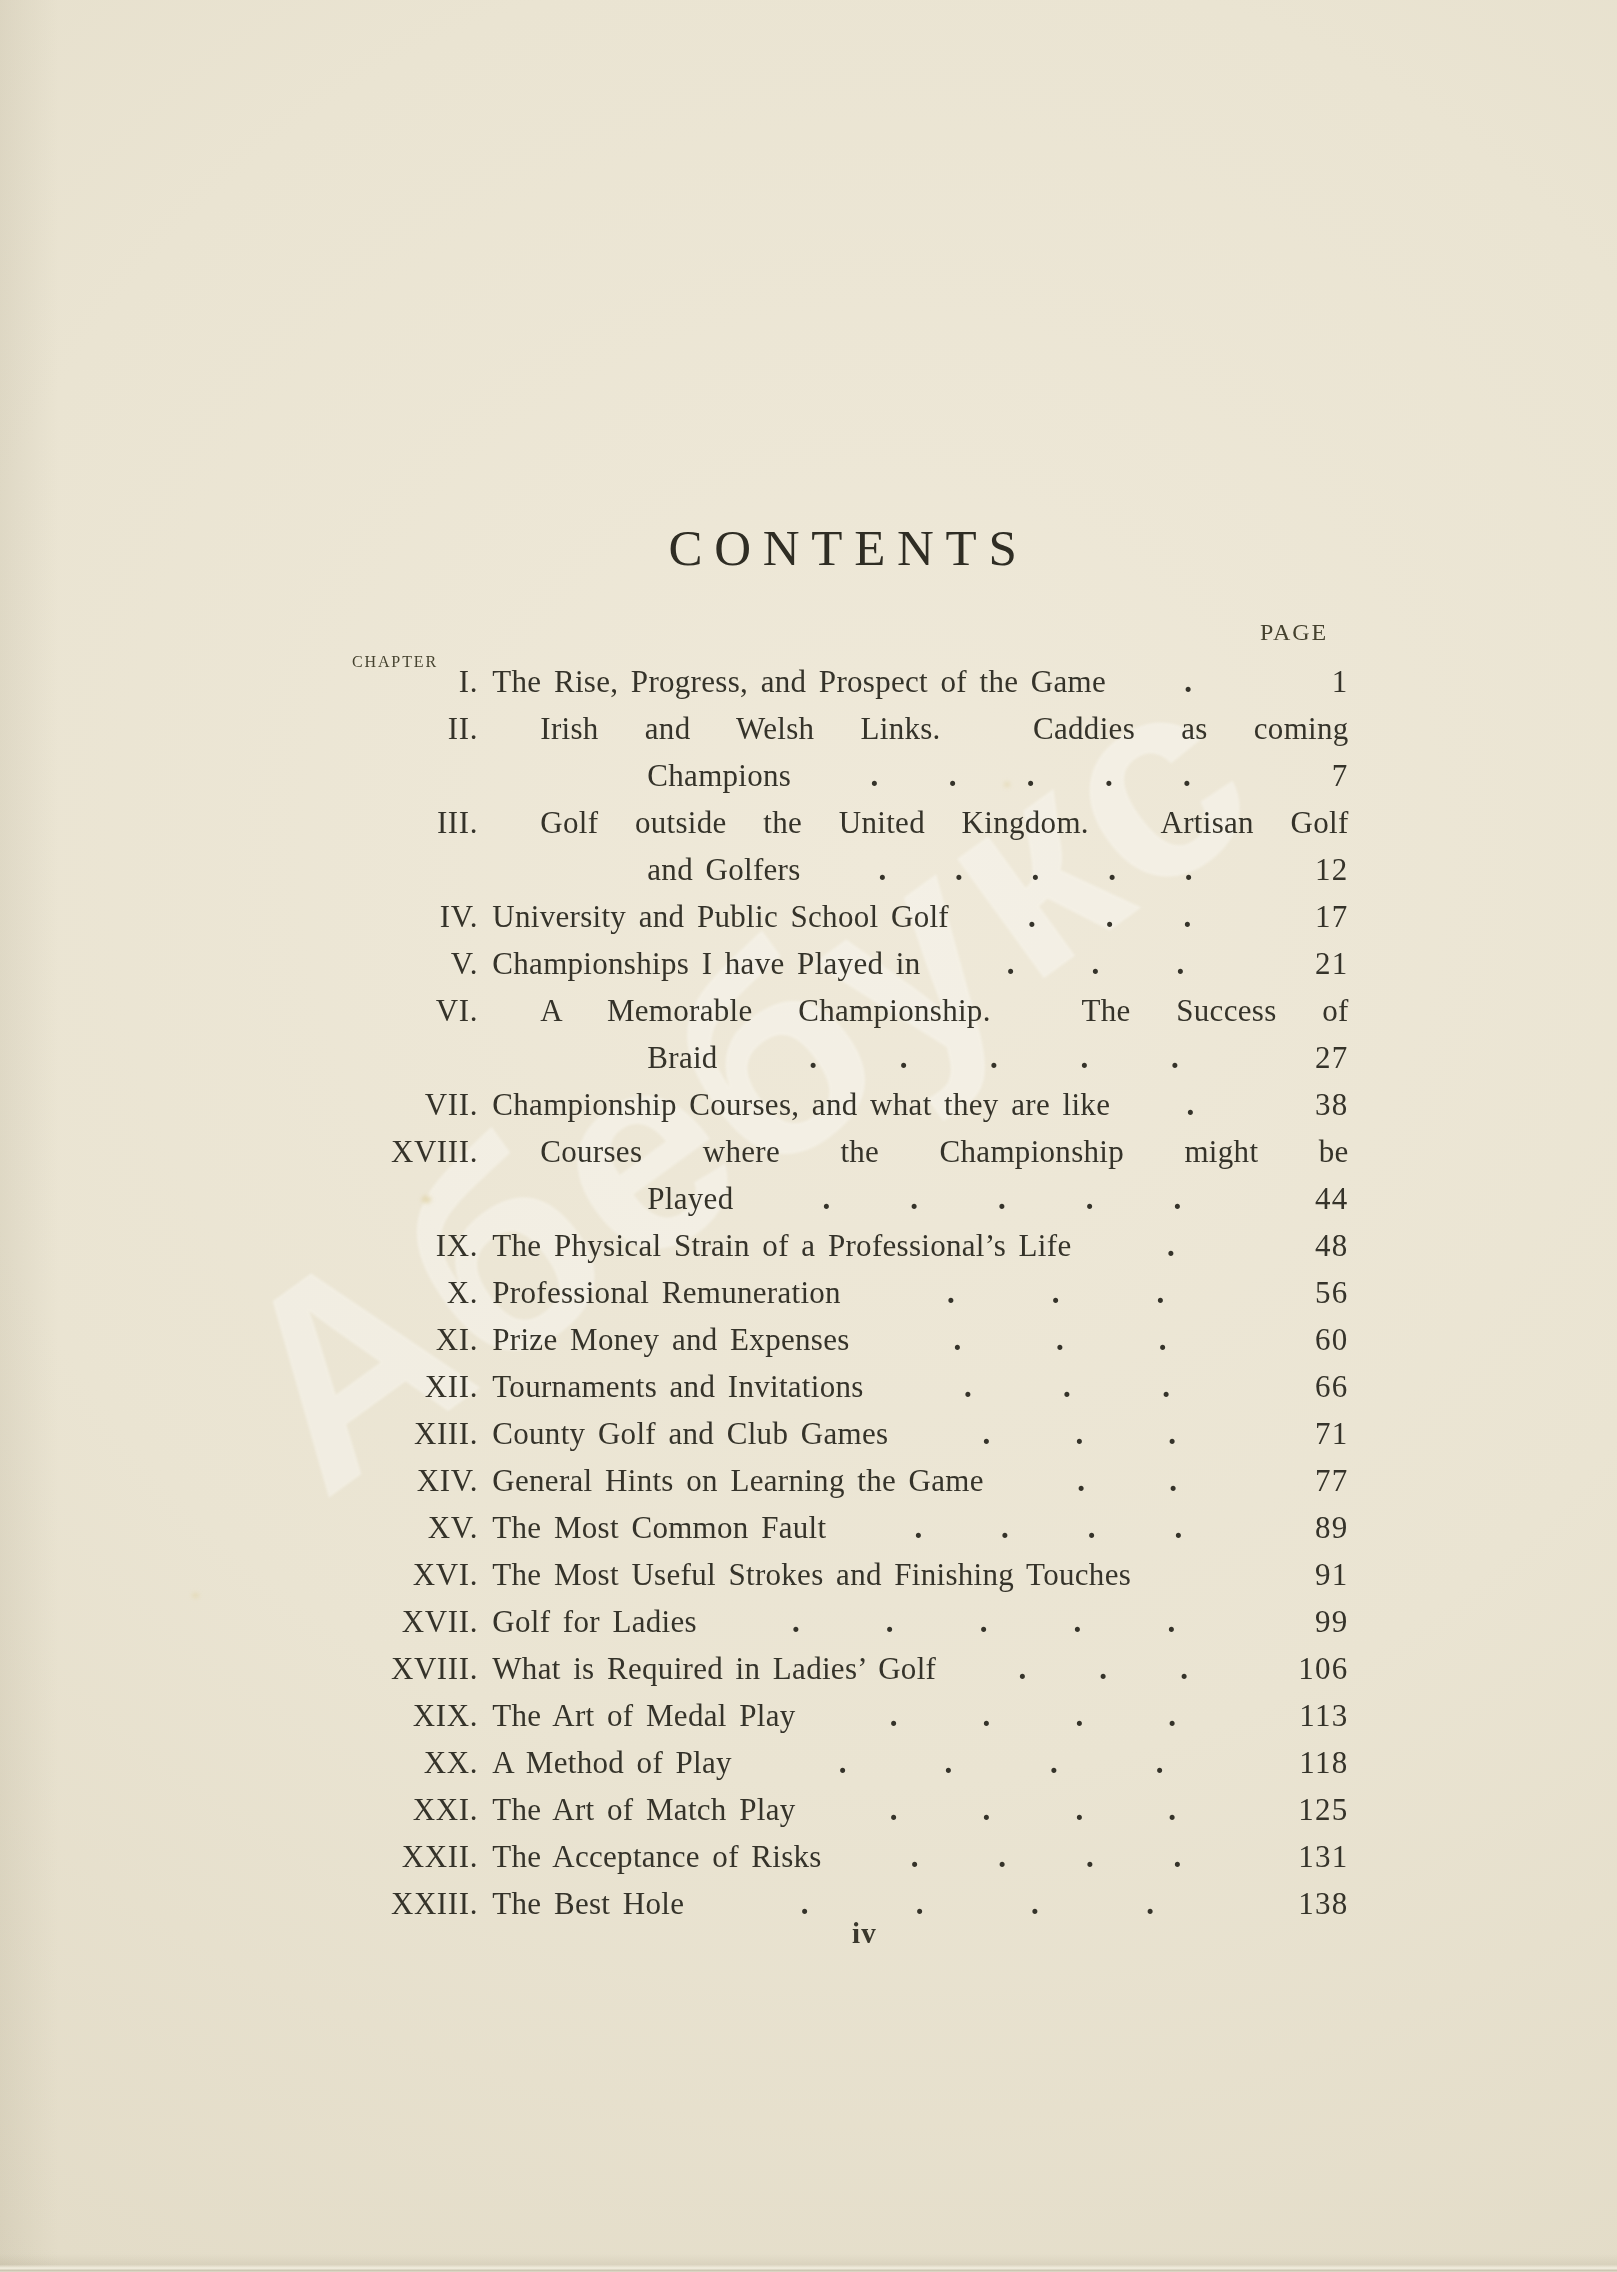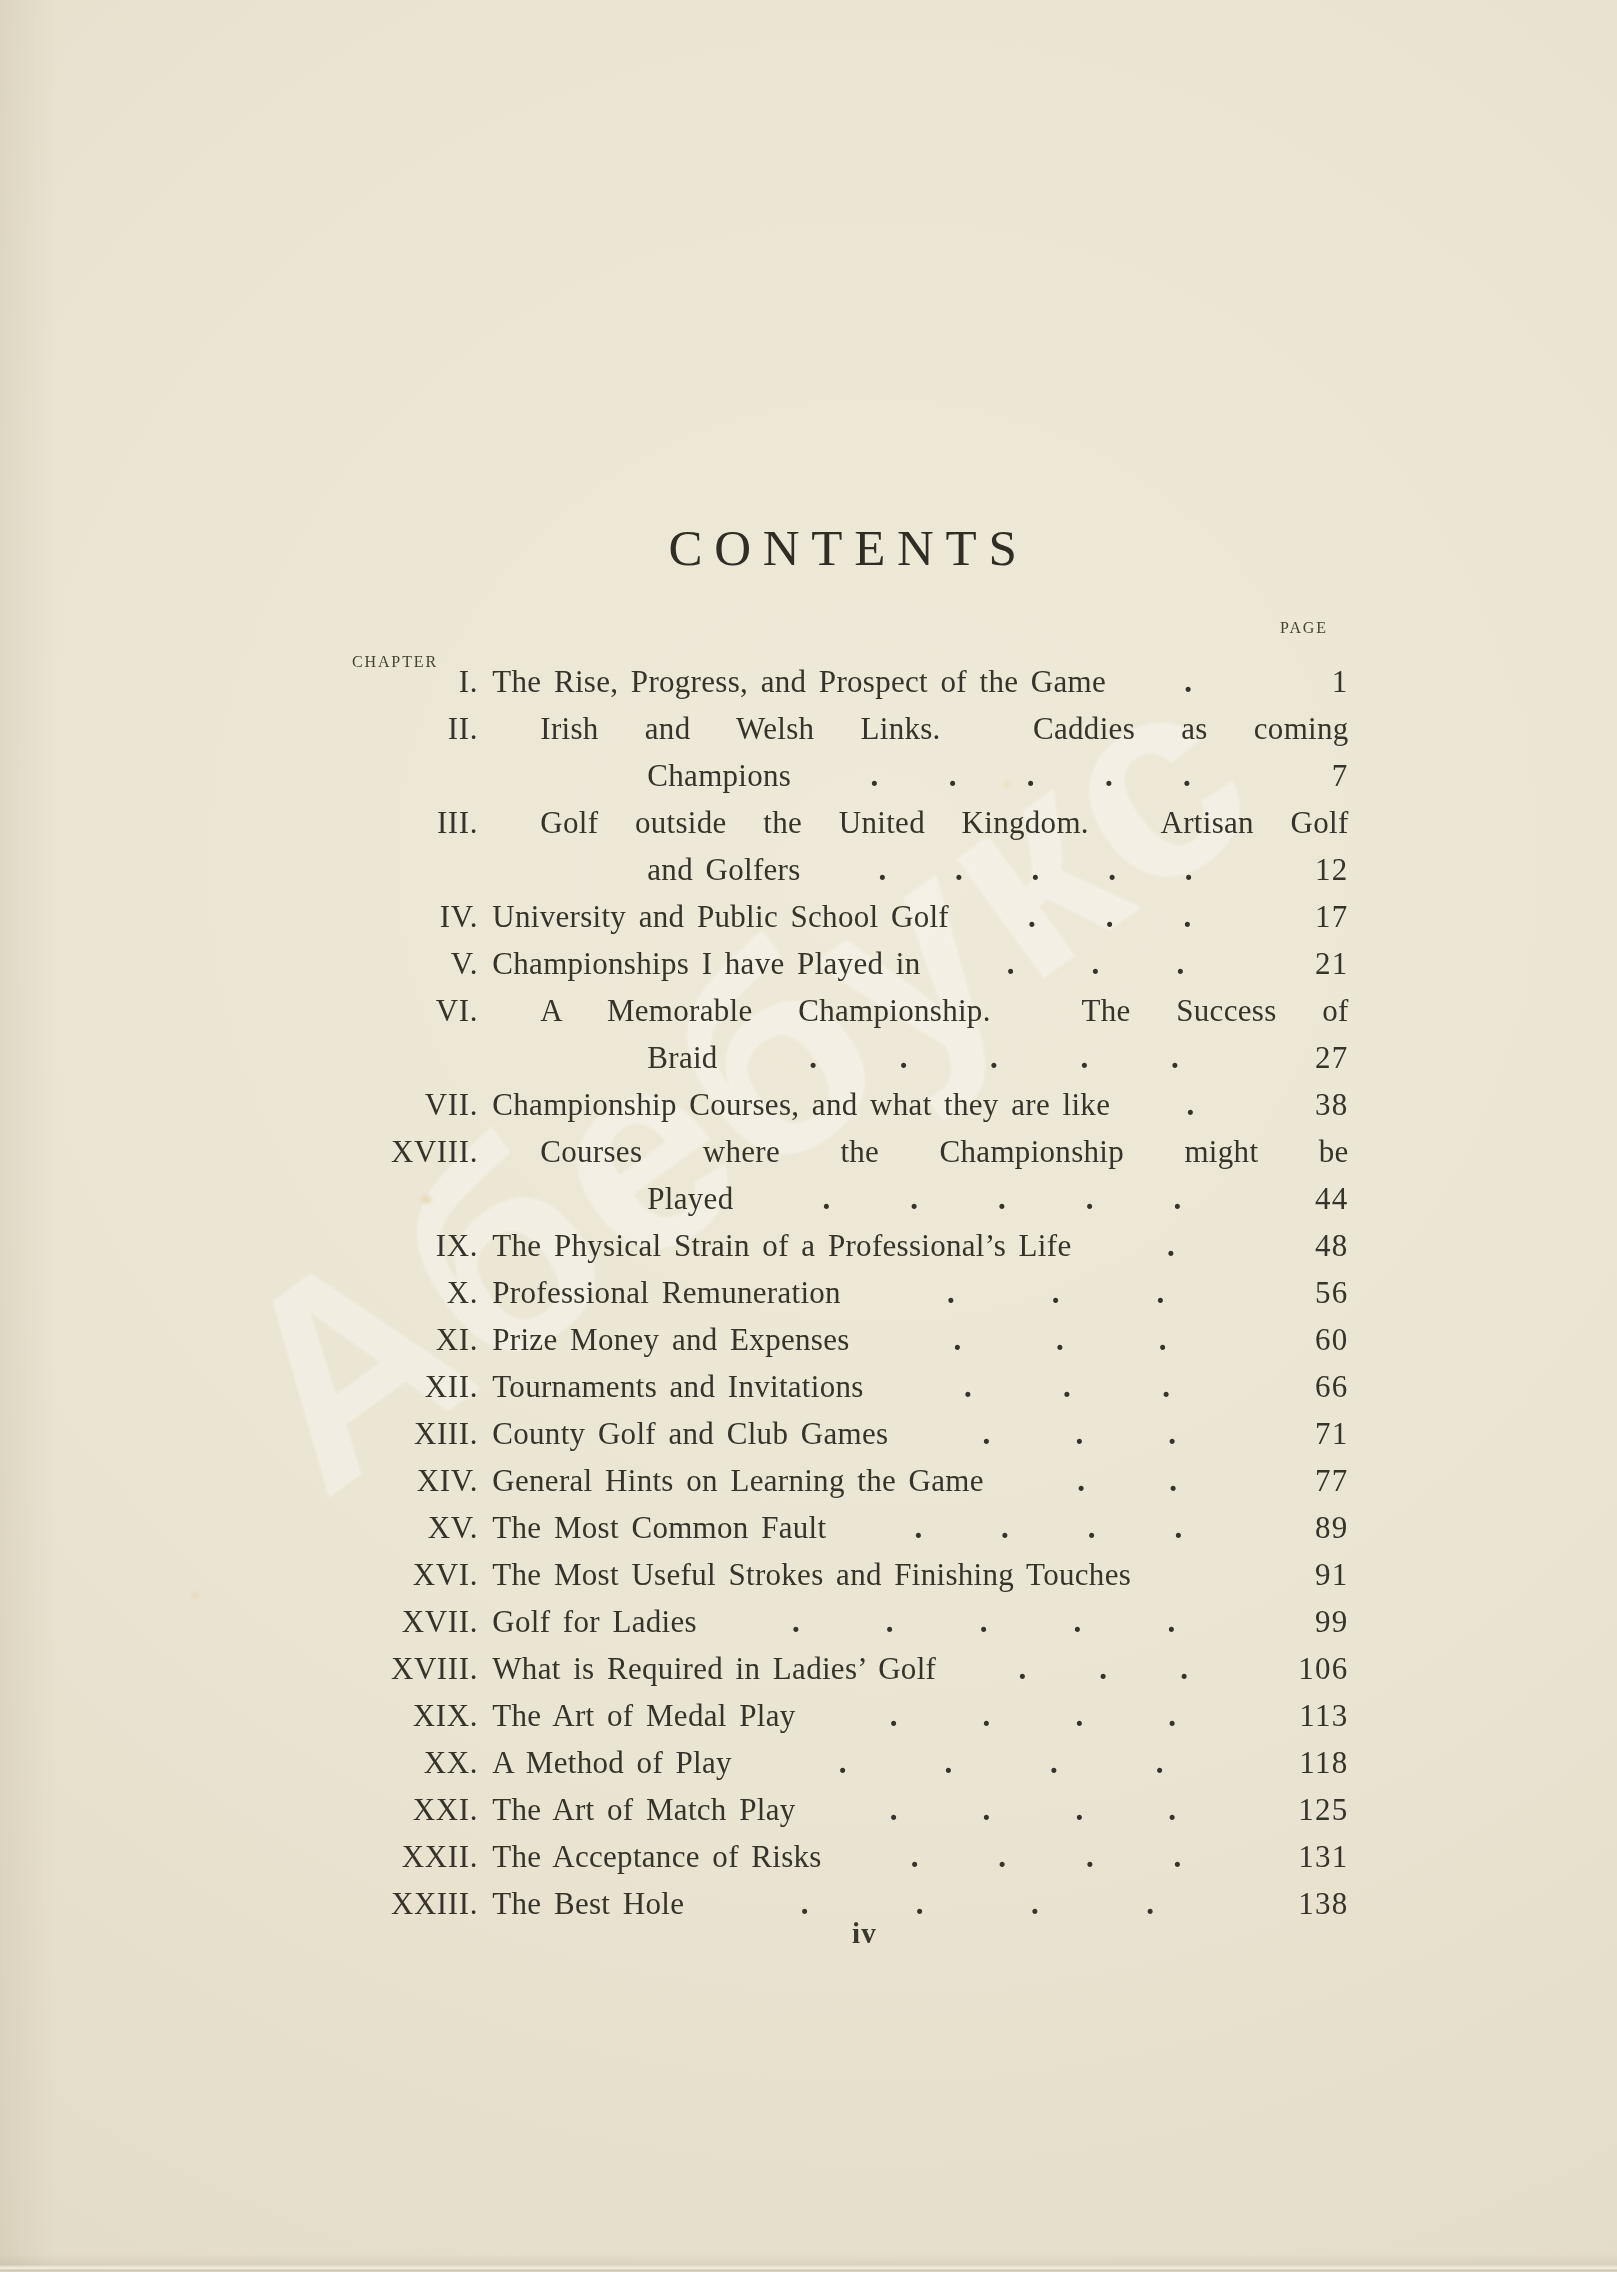--- a/index.html
+++ b/index.html
@@ -54,21 +54,21 @@
   }
   .colhead{
     position:absolute;left:348px;width:1001px;top:619px;height:52px;
   }
   .colhead .chapter{
     position:absolute;left:3.9px;bottom:0;
     font-size:16px;letter-spacing:1.9px;color:#45422f;
   }
   .colhead .page{
     position:absolute;right:21px;top:0;
-    font-size:16px;letter-spacing:1.9px;color:#45422f;
+    font-size:24px;letter-spacing:1.9px;color:#45422f;
   }
   .toc{
     position:absolute;left:348px;top:658px;width:1001px;
     font-size:31px;color:#35332a;
   }
   .row{
     display:grid;
     grid-template-columns:130px 769px 73px;
     column-gap:14.3px;
     line-height:47px;

